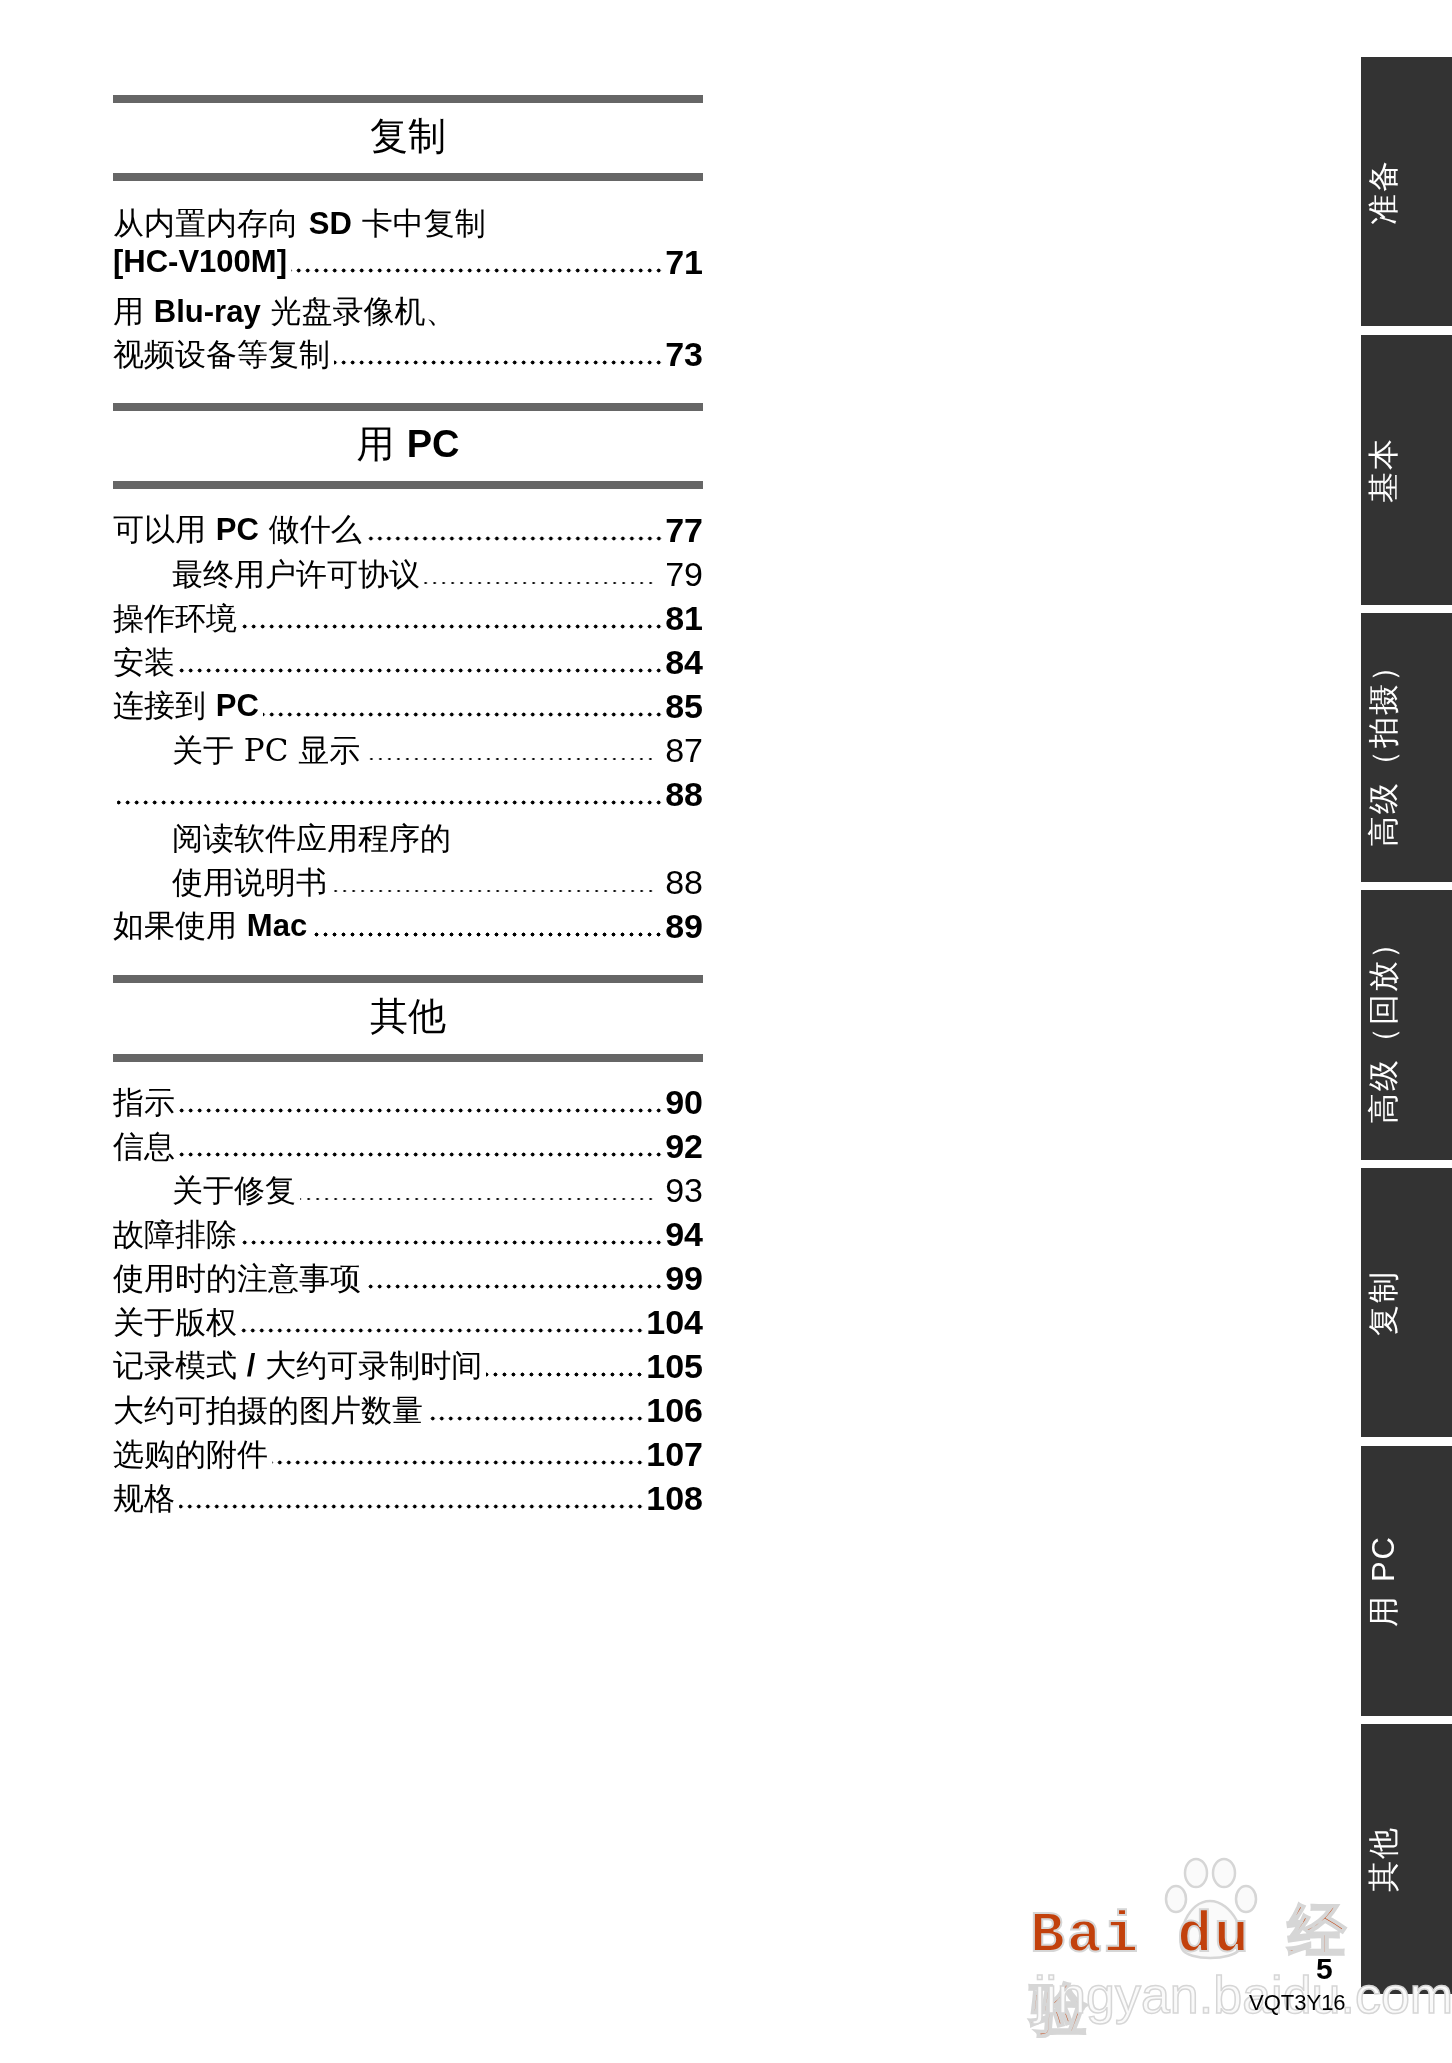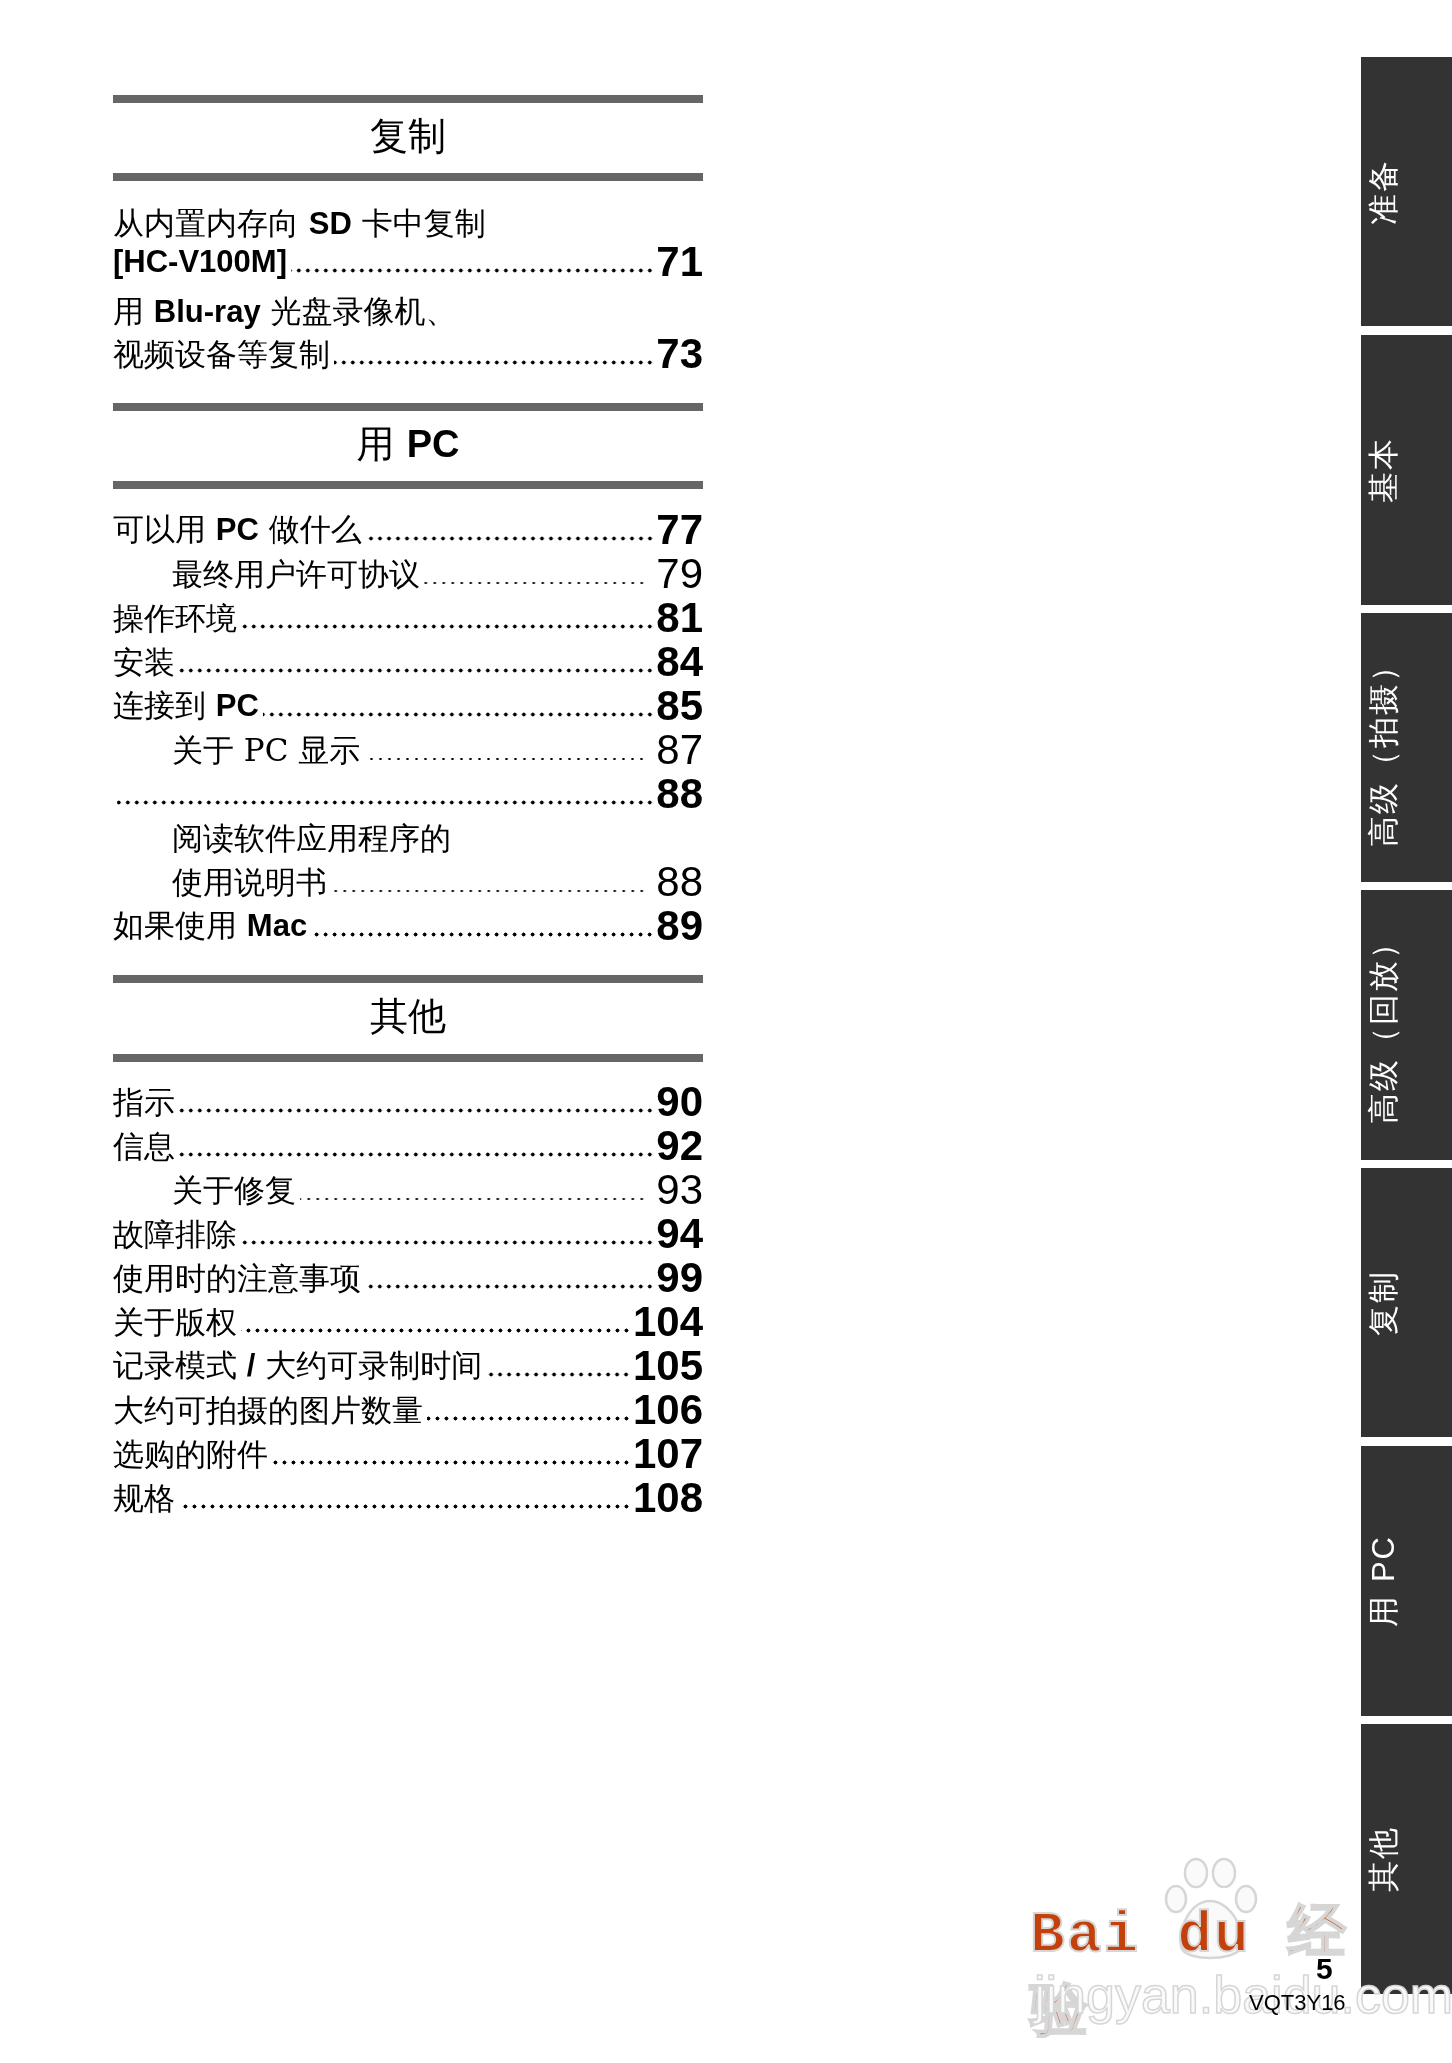--- a/index.html
+++ b/index.html
@@ -19,21 +19,21 @@
     display: flex; align-items: flex-end; font-size: 31px; line-height: 44px;
     white-space: nowrap;
   }
   .row .lbl { font-family: "DejaVu Serif", serif; flex: 0 0 auto; }
   .row .lbl b { font-family: "Liberation Sans", sans-serif; font-weight: bold; }
   .row .dots {
     flex: 1 1 auto; margin: 0 2px 11px 4px; height: 5px;
     background-image: radial-gradient(circle, #000 1.9px, transparent 2.1px);
     background-size: 9px 5px; background-repeat: repeat-x; background-position: right center;
   }
-  .row .pg { font-family: "Liberation Sans", sans-serif; font-weight: bold; font-size: 42px; flex: 0 0 auto; }
+  .row .pg { font-family: "Liberation Sans", sans-serif; font-weight: bold; font-size: 34px; flex: 0 0 auto; }
   .row.sub .lbl { padding-left: 59px; }
   .row.sub .dots {
     background-image: radial-gradient(circle, #000 1px, transparent 1.3px);
     background-size: 9px 4px; margin-bottom: 11px; margin-right: 10px; height: 4px;
   }
   .row.sub .pg { font-weight: normal; }
   .tab {
     position: absolute; left: 1361px; width: 91px; background: #333333;
   }
   .tab .tab-text {

